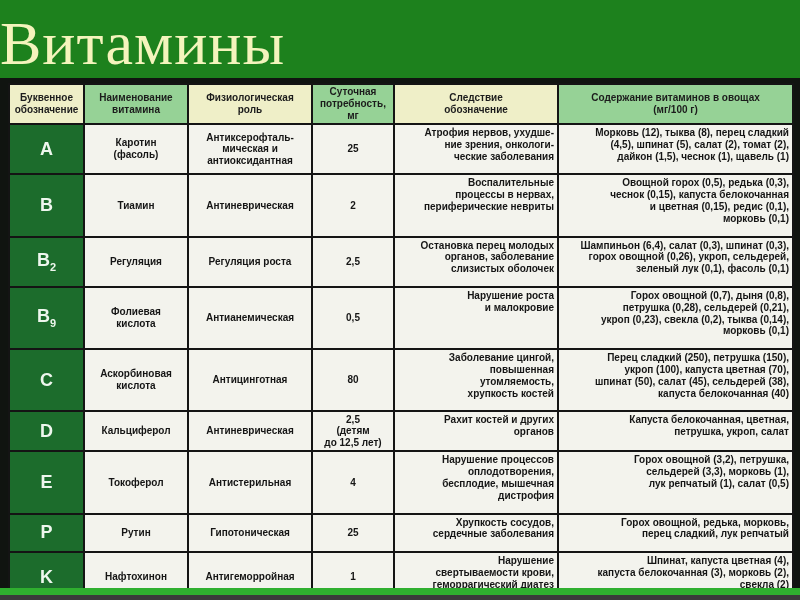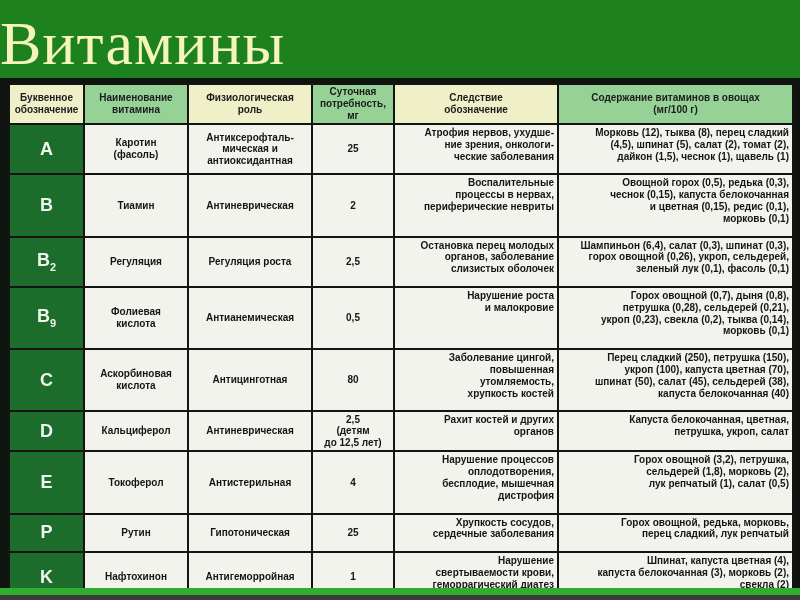--- a/index.html
+++ b/index.html
@@ -192,21 +192,21 @@
         <tr style="height: 41px;">
           <td class="c-letter">E</td>
           <td class="c-name">Токоферол</td>
           <td class="c-role">Антистерильная</td>
           <td class="c-daily">4</td>
           <td class="c-cons">Нарушение процессов
 оплодотворения,
 бесплодие, мышечная
 дистрофия</td>
           <td class="c-content">Горох овощной (3,2), петрушка,
-сельдерей (1,8), морковь (2),
+сельдерей (3,3), морковь (1),
 лук репчатый (1), салат (0,5)</td>
         </tr>
         <tr style="height: 32px;">
           <td class="c-letter">P</td>
           <td class="c-name">Рутин</td>
           <td class="c-role">Гипотоническая</td>
           <td class="c-daily">25</td>
           <td class="c-cons">Хрупкость сосудов,
 сердечные заболевания</td>
           <td class="c-content">Горох овощной, редька, морковь,

